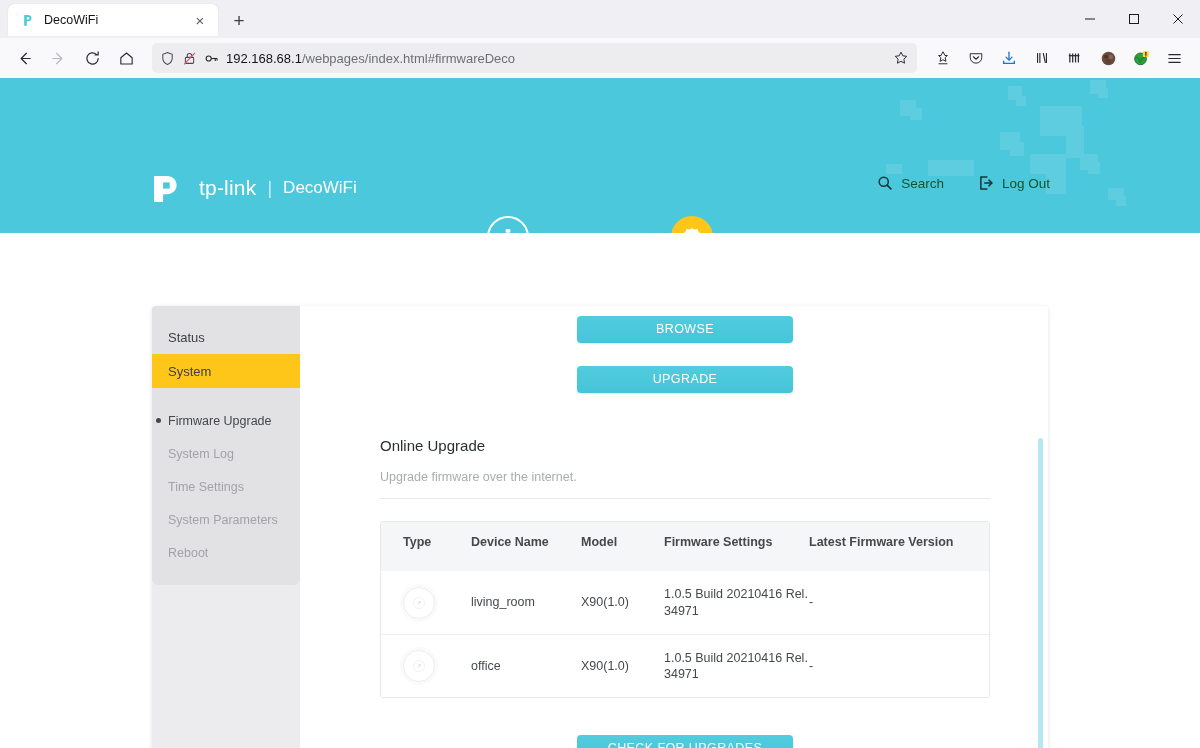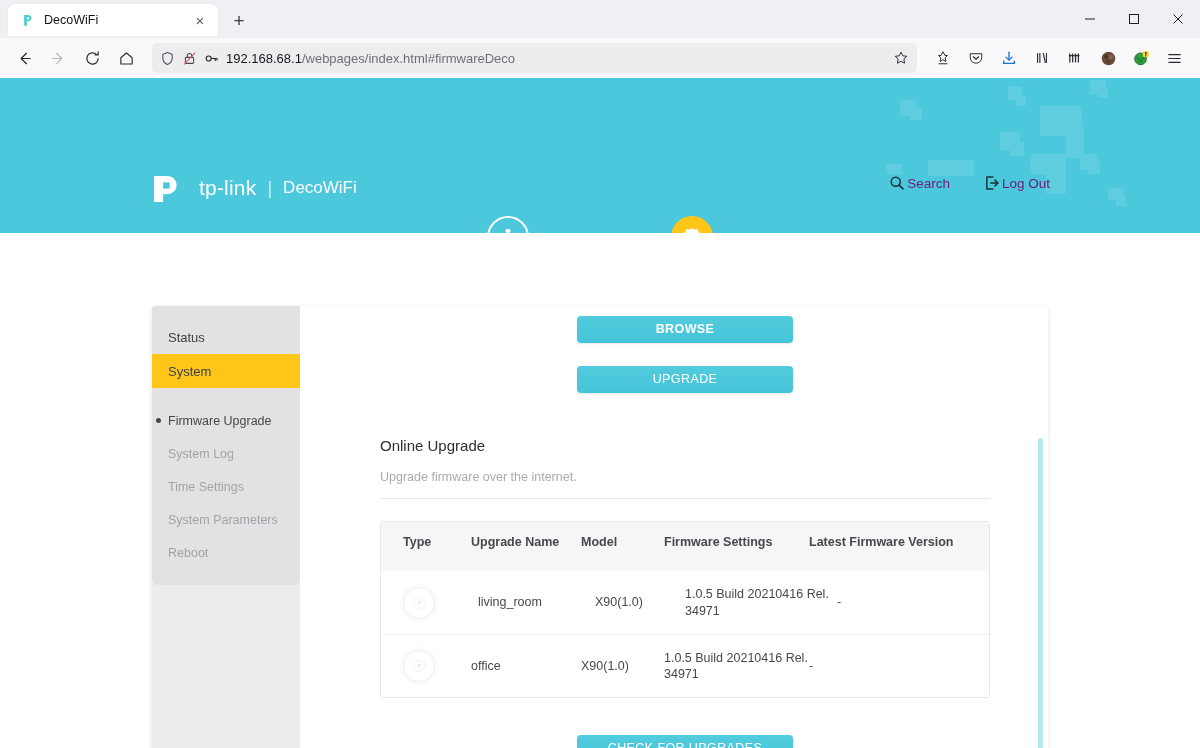--- a/index.html
+++ b/index.html
@@ -187,22 +187,22 @@
   .hero-actions {
     position: absolute;
     right: 150px; top: 97px;
     display: flex;
     align-items: center;
     gap: 34px;
   }
   .hero-action {
     display: flex;
     align-items: center;
-    gap: 2px;
-    color: #701a75;
+    gap: 8px;
+    color: #14532d;
     font-size: 13.5px;
   }
 
   .navtabs {
     position: absolute;
     left: 0; top: 138px;
     width: 1200px;
     display: flex;
     justify-content: center;
     gap: 74px;
@@ -304,21 +304,21 @@
     color: #ffffff;
     border: none;
     border-radius: 4px;
     font-size: 12.5px;
     letter-spacing: .4px;
     font-family: "Liberation Sans", sans-serif;
     box-shadow: 0 1px 2px rgba(0,0,0,.10);
     text-align: center;
     line-height: 27px;
   }
-  .btn-browse { margin-top: 10px; font-weight: bold; }
+  .btn-browse { margin-top: 10px; }
   .btn-upgrade { margin-top: 23px; }
 
   .section-title {
     margin-top: 44px;
     font-size: 15px;
     font-weight: normal;
     color: #2b2f33;
   }
   .section-desc {
     margin-top: 16px;
@@ -351,21 +351,21 @@
     font-size: 12.5px;
     font-weight: bold;
     color: #45484d;
     line-height: 1.25;
   }
   .tbody-row {
     height: 63px;
     border-top: 1px solid #eceef0;
     background: #ffffff;
   }
-  .tbody-row.first { border-top: none; gap: 7px; }
+  .tbody-row.first { border-top: none; }
   .td {
     font-size: 12.5px;
     color: #45484d;
     line-height: 1.3;
   }
 
   .col-type   { width: 90px; flex: 0 0 90px; padding-left: 22px; }
   .col-name   { width: 110px; flex: 0 0 110px; }
   .col-model  { width: 83px; flex: 0 0 83px; }
   .col-fw     { width: 145px; flex: 0 0 145px; }
@@ -685,21 +685,21 @@
         <button class="btn btn-browse">BROWSE</button>
         <button class="btn btn-upgrade">UPGRADE</button>
 
         <div class="section-title">Online Upgrade</div>
         <div class="section-desc">Upgrade firmware over the internet.</div>
         <div class="divider"></div>
 
         <div class="table">
           <div class="trow thead">
             <div class="th col-type">Type</div>
-            <div class="th col-name">Upgrade Name</div>
+            <div class="th col-name">Device Name</div>
             <div class="th col-model">Model</div>
             <div class="th col-fw">Firmware Settings</div>
             <div class="th col-latest">Latest Firmware Version</div>
           </div>
 
           <div class="trow tbody-row first">
             <div class="td col-type">
               <span class="deco-icon">
                 <svg width="14" height="14" viewBox="0 0 14 14">
                   <circle cx="7" cy="7" r="5.6" fill="none" stroke="#f2f2f4" stroke-width="1"></circle>

